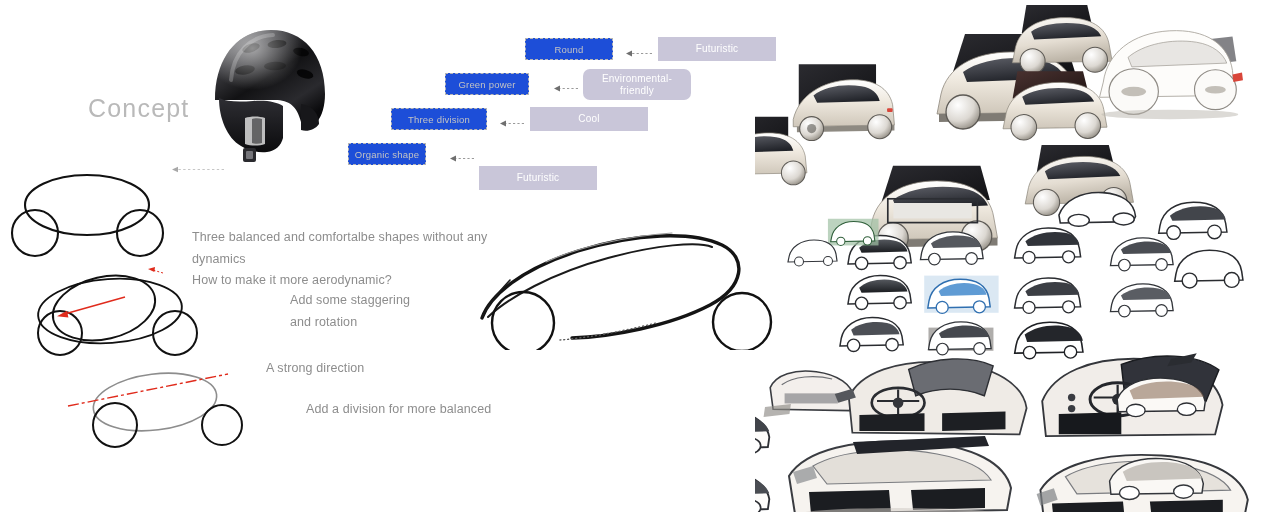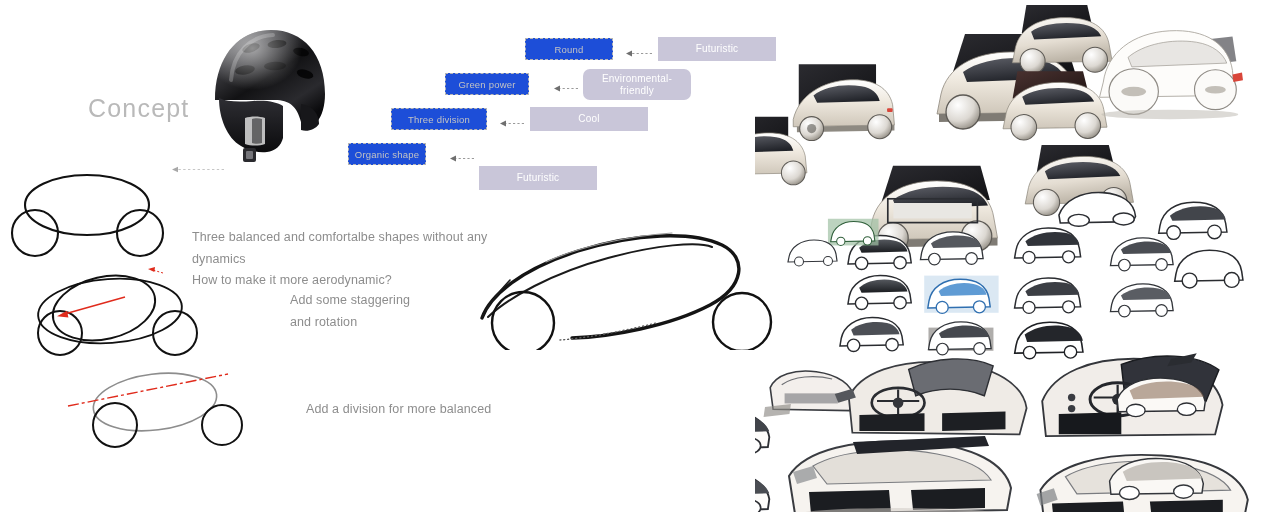--- a/index.html
+++ b/index.html
@@ -210,20 +210,21 @@
 
   <div class="diagram" style="left:60px;top:358px;">
     <svg width="200" height="90" viewBox="0 0 200 90">
       <ellipse cx="95" cy="44" rx="62" ry="28" fill="none" stroke="#8d8d8d" stroke-width="1.6" transform="rotate(-7 95 44)"></ellipse>
       <circle cx="55" cy="67" r="22" fill="none" stroke="#111" stroke-width="2"></circle>
       <circle cx="162" cy="67" r="20" fill="none" stroke="#111" stroke-width="2"></circle>
       <line x1="8" y1="48" x2="168" y2="16" stroke="#e02b1c" stroke-width="1.4" stroke-dasharray="11 3 3 3"></line>
     </svg>
   </div>
 
+  <div class="note" style="left:266px;top:358px;width:220px;">A strong direction</div>
 
   <div class="note" style="left:306px;top:399px;width:280px;">Add a division for more balanced</div>
 
   <div class="diagram" style="left:460px;top:225px;">
     <svg width="330" height="125" viewBox="0 0 330 125">
 
       <path d="M22,93 C30,70 62,44 118,26 C176,8 232,6 262,20 C288,33 284,62 250,80
                C210,101 150,112 112,113" fill="none" stroke="#141414" stroke-width="3.4" stroke-linecap="round"></path>
 
       <path d="M28,92 C48,73 92,48 148,33 C196,20 238,16 252,22" fill="none" stroke="#1a1a1a" stroke-width="2" stroke-linecap="round"></path>

